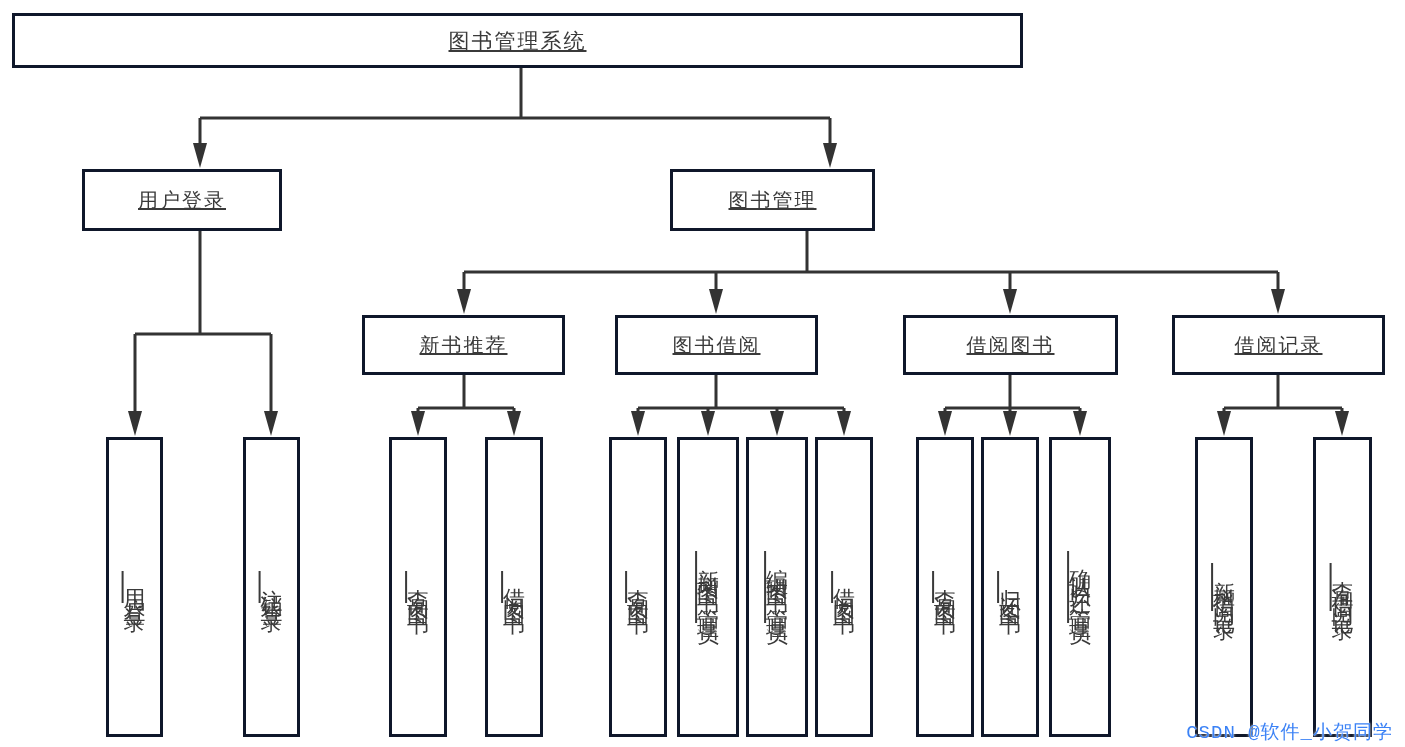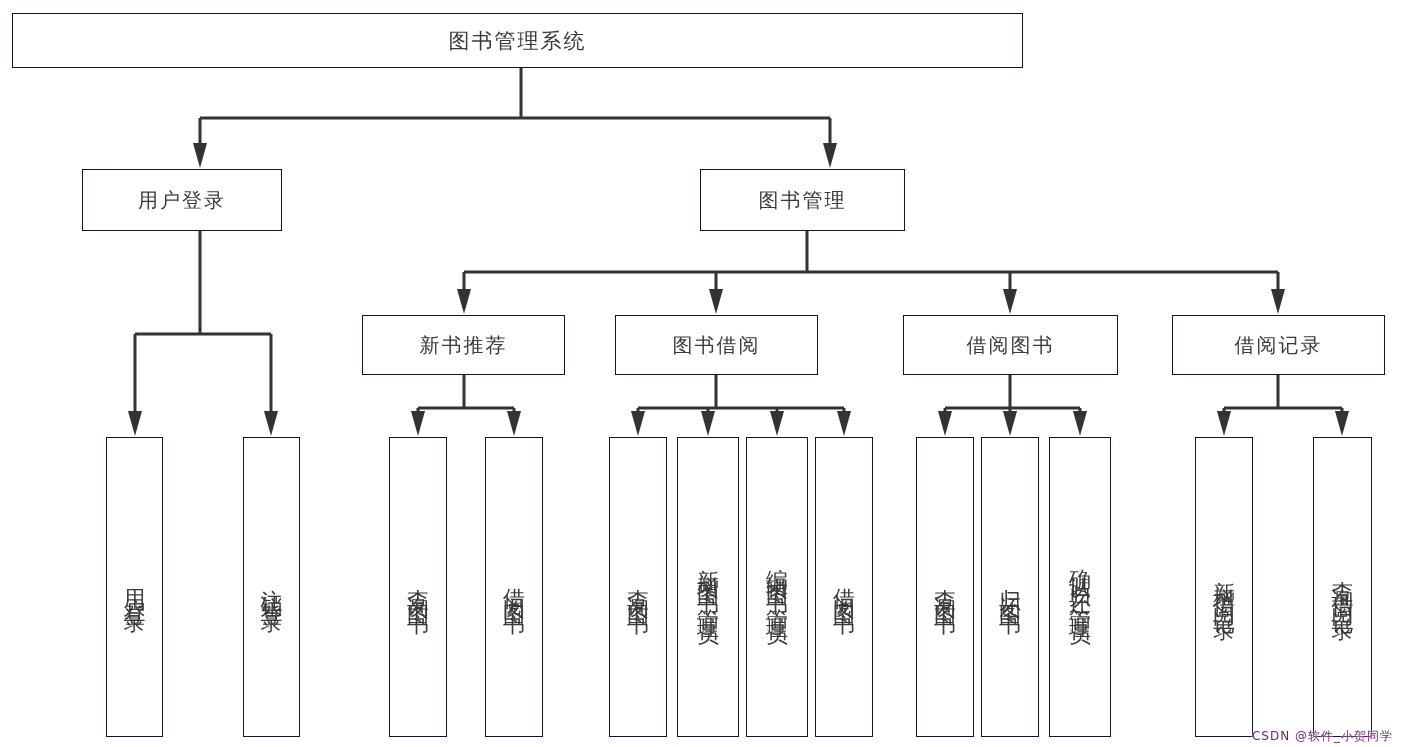--- a/index.html
+++ b/index.html
@@ -13,50 +13,52 @@
   }
   .canvas > svg.wires {
     position: absolute;
     left: 0; top: 0;
     width: 1405px; height: 747px;
     pointer-events: none;
   }
   .box {
     position: absolute;
     box-sizing: border-box;
-    border: 1px solid #0f172a;
+    border: 3px solid #0f172a;
     background: #ffffff;
     display: flex;
     align-items: center;
     justify-content: center;
     color: #3a3a3a;
+    text-decoration: underline;
   }
   .hbox span {
     font-size: 20px;
     letter-spacing: 2px;
     white-space: nowrap;
   }
   .root-box span { font-size: 21px; }
   .vbox span {
     writing-mode: vertical-rl;
     text-orientation: mixed;
     font-size: 22px;
     line-height: 1.1;
     letter-spacing: 8px;
     white-space: nowrap;
   }
   .watermark {
     position: absolute;
     right: 12px;
     bottom: 2px;
-    font-size: 12px;
-    color: #701a75;
+    font-size: 19px;
+    color: #3b82f6;
     letter-spacing: 1px;
     text-shadow: 0 0 3px rgba(255,255,255,0.95), 0 0 1px rgba(255,255,255,0.9);
     white-space: nowrap;
+    font-family: Liberation Mono, monospace;
   }
 </style>
 </head>
 <body>
 
 <div class="canvas">
 
   <svg class="wires" viewBox="0 0 1405 747">
     <g stroke="#333333" stroke-width="3" fill="none">
       <path d="M521,68 V118 M200,118 H830 M200,118 V150 M830,118 V150"></path>
@@ -90,21 +92,21 @@
     </g>
   </svg>
 
   <div class="box hbox root-box" style="left:12px;top:13px;width:1011px;height:55px">
     <span>图书管理系统</span>
   </div>
 
   <div class="box hbox" style="left:82px;top:169px;width:200px;height:62px">
     <span>用户登录</span>
   </div>
-  <div class="box hbox" style="left:700px;top:169px;width:205px;height:62px">
+  <div class="box hbox" style="left:670px;top:169px;width:205px;height:62px">
     <span>图书管理</span>
   </div>
 
   <div class="box hbox" style="left:615px;top:315px;width:203px;height:60px">
     <span>图书借阅</span>
   </div>
   <div class="box hbox" style="left:362px;top:315px;width:203px;height:60px">
     <span>新书推荐</span>
   </div>
   <div class="box hbox" style="left:903px;top:315px;width:215px;height:60px">

